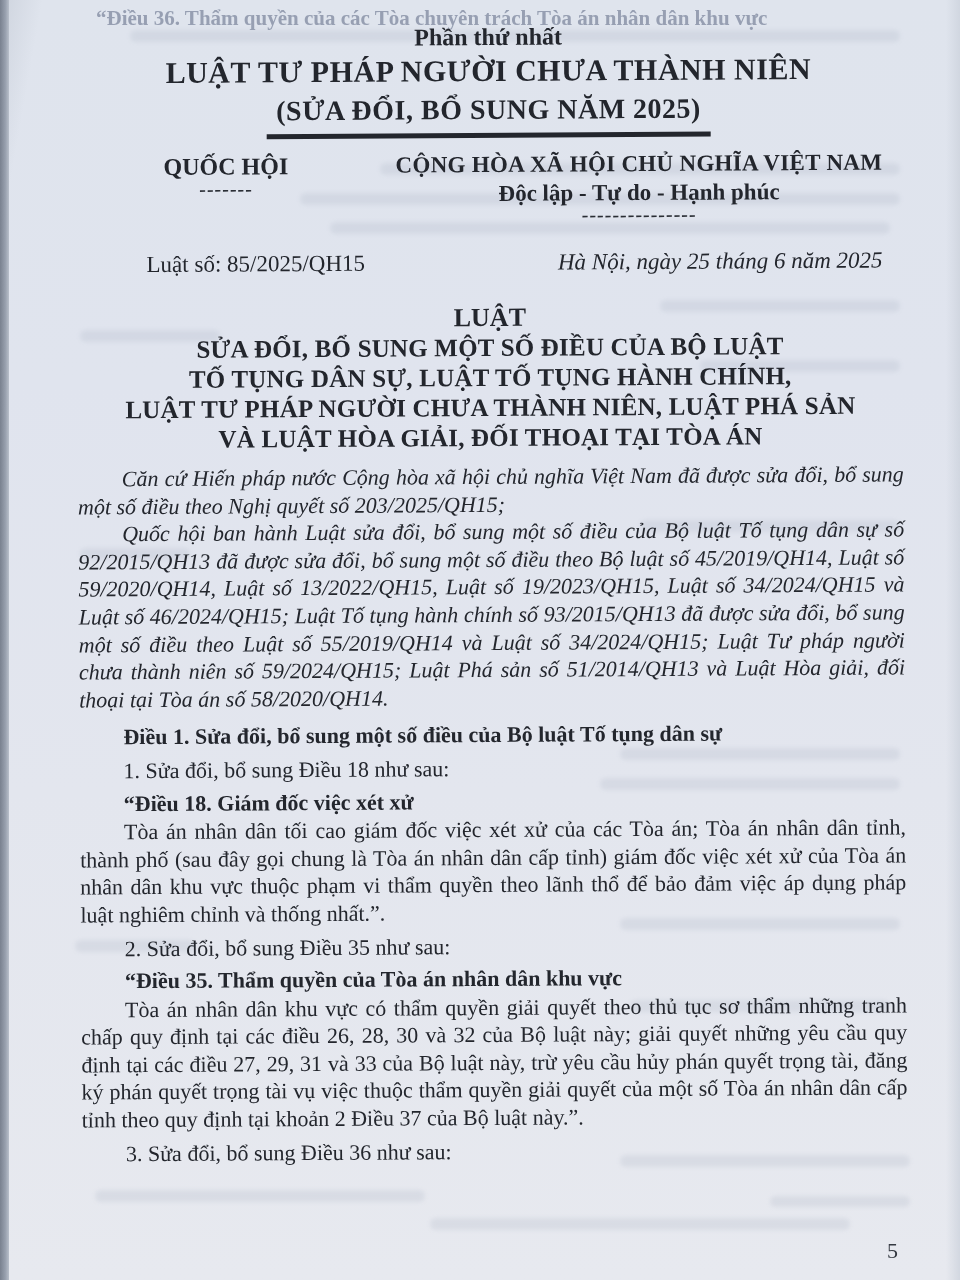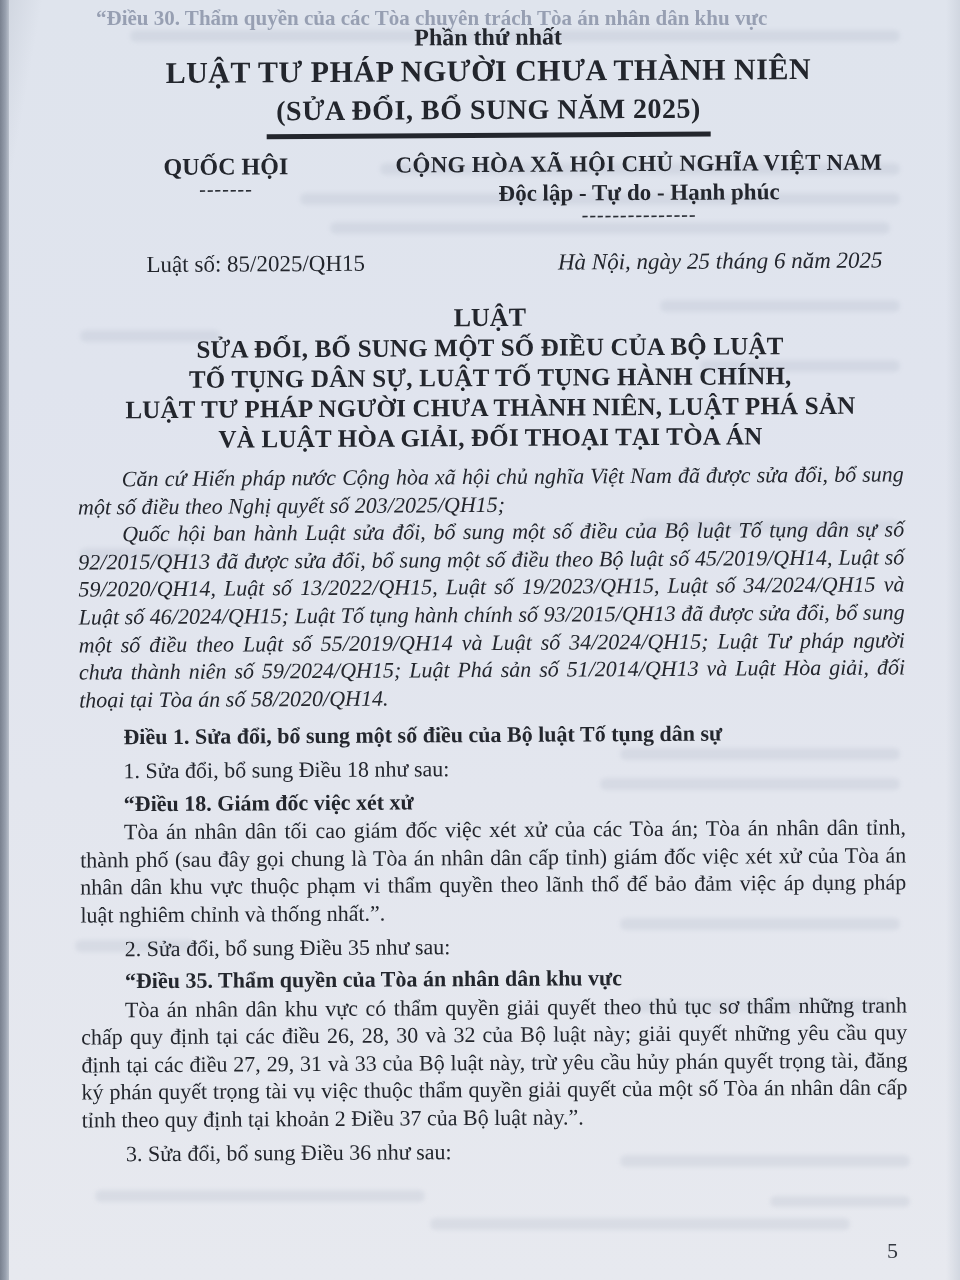--- a/index.html
+++ b/index.html
@@ -74,21 +74,21 @@
     <div class="smudge" style="left:620px;top:748px;width:280px;height:12px"></div>
     <div class="smudge" style="left:600px;top:778px;width:300px;height:12px"></div>
     <div class="smudge" style="left:620px;top:918px;width:280px;height:12px"></div>
     <div class="smudge" style="left:75px;top:940px;width:120px;height:12px"></div>
     <div class="smudge" style="left:630px;top:1000px;width:260px;height:12px"></div>
     <div class="smudge" style="left:620px;top:1155px;width:290px;height:12px"></div>
     <div class="smudge" style="left:95px;top:1190px;width:330px;height:12px"></div>
     <div class="smudge" style="left:430px;top:1218px;width:420px;height:12px"></div>
     <div class="smudge" style="left:770px;top:1196px;width:140px;height:11px"></div>
   </div>
-  <div class="ghost-top">“Điều 30. Thẩm quyền của các Tòa chuyên trách Tòa án nhân dân khu vực</div>
+  <div class="ghost-top">“Điều 36. Thẩm quyền của các Tòa chuyên trách Tòa án nhân dân khu vực</div>
 
   <div class="tilt">
 
     <div class="center part-label">Phần thứ nhất</div>
     <div class="center part-title1">LUẬT TƯ PHÁP NGƯỜI CHƯA THÀNH NIÊN</div>
     <div class="part-title2-wrap">
       <span class="part-title2">(SỬA ĐỔI, BỔ SUNG NĂM 2025)</span>
     </div>
 
     <div class="letterhead">

